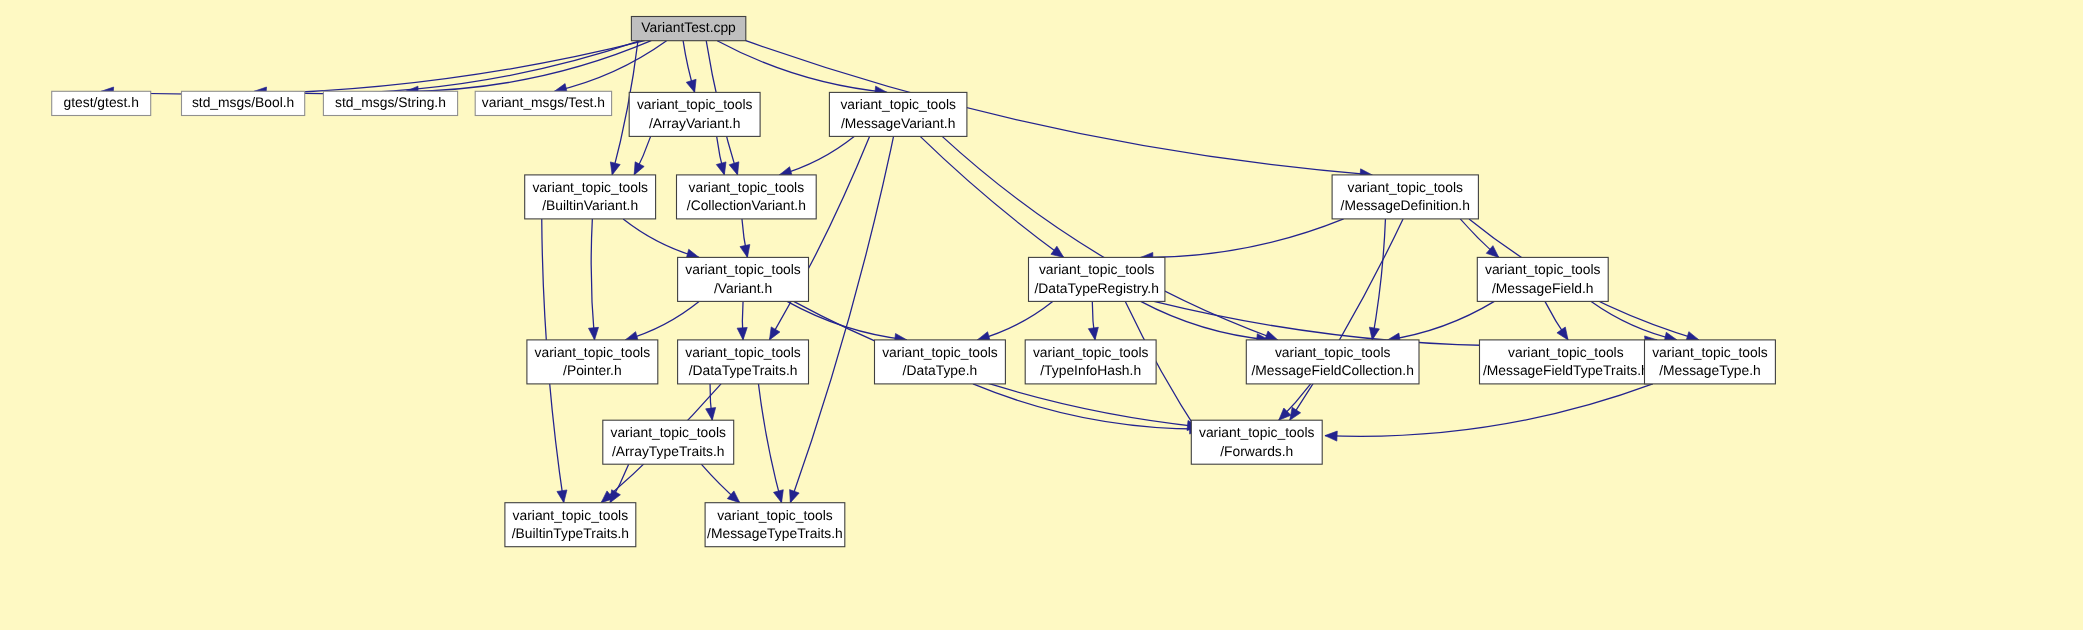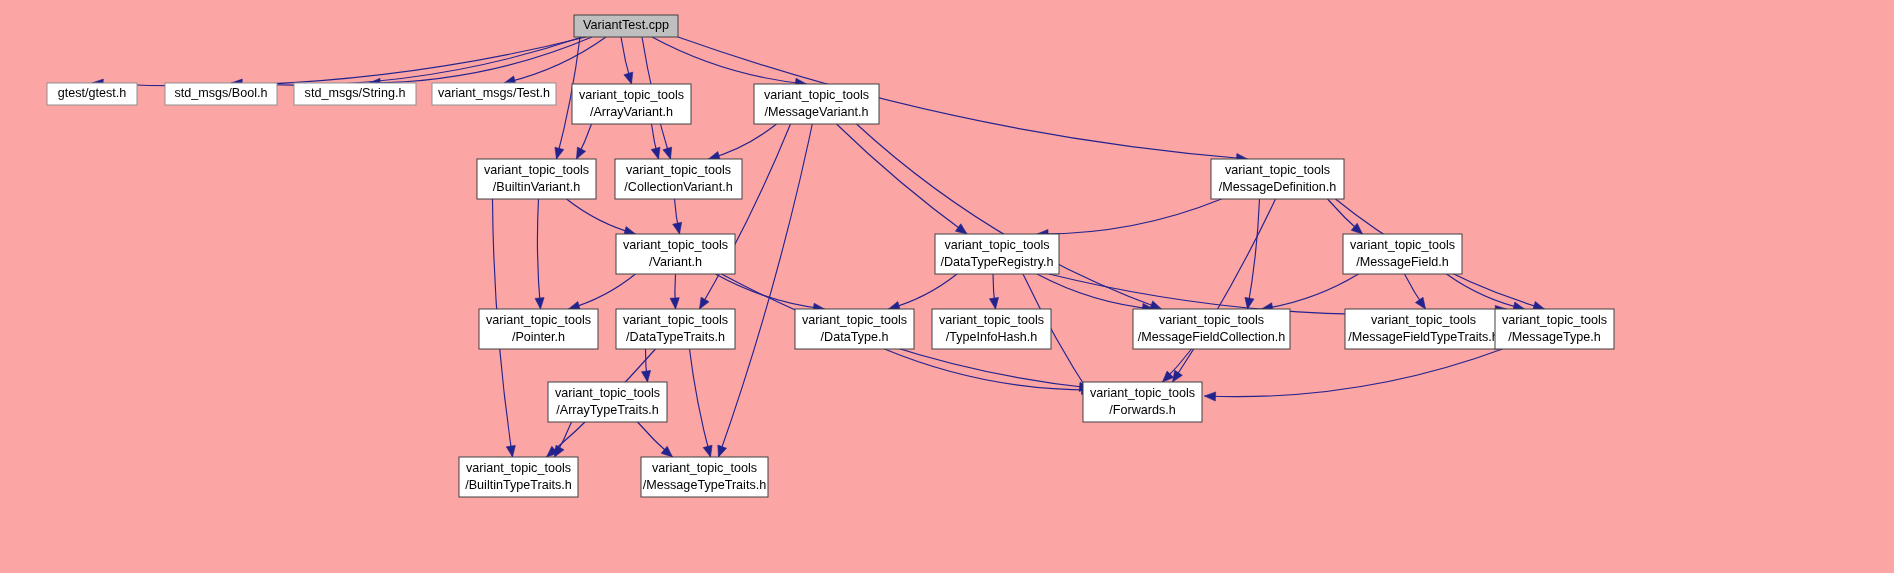--- a/index.html
+++ b/index.html
@@ -1,17 +1,17 @@
 <!DOCTYPE html>
 <html><head>
 <meta charset="utf-8">
 <style>
   html,body{margin:0;padding:0;background:#ffffff;}
   body{font-family:"Liberation Sans","DejaVu Sans",sans-serif;}
-  #graph-root{position:relative;width:1894px;height:573px;background:#fca5a5;overflow:hidden;text-align:center;}
+  #graph-root{position:relative;width:1894px;height:573px;background:#fef9c3;overflow:hidden;text-align:center;}
   svg#graph-svg{position:absolute;left:0;top:0;width:1894px;height:573px;display:block;}
   .node-rect{fill:#ffffff;stroke:#404040;stroke-width:1;}
   .node-rect.root{fill:#bfbfbf;stroke:#404040;stroke-width:1;}
   .node-rect.ext{fill:#ffffff;stroke:#909090;stroke-width:1;}
   .node-label{font-family:"Liberation Sans","DejaVu Sans",sans-serif;font-size:12.6px;fill:#000000;text-anchor:middle;dominant-baseline:middle;}
   .edge{fill:none;stroke:#23238e;stroke-width:1.15;}
   .arrow-head{fill:#23238e;stroke:#23238e;stroke-width:0.6;}
 </style>
 </head>
 <body>

